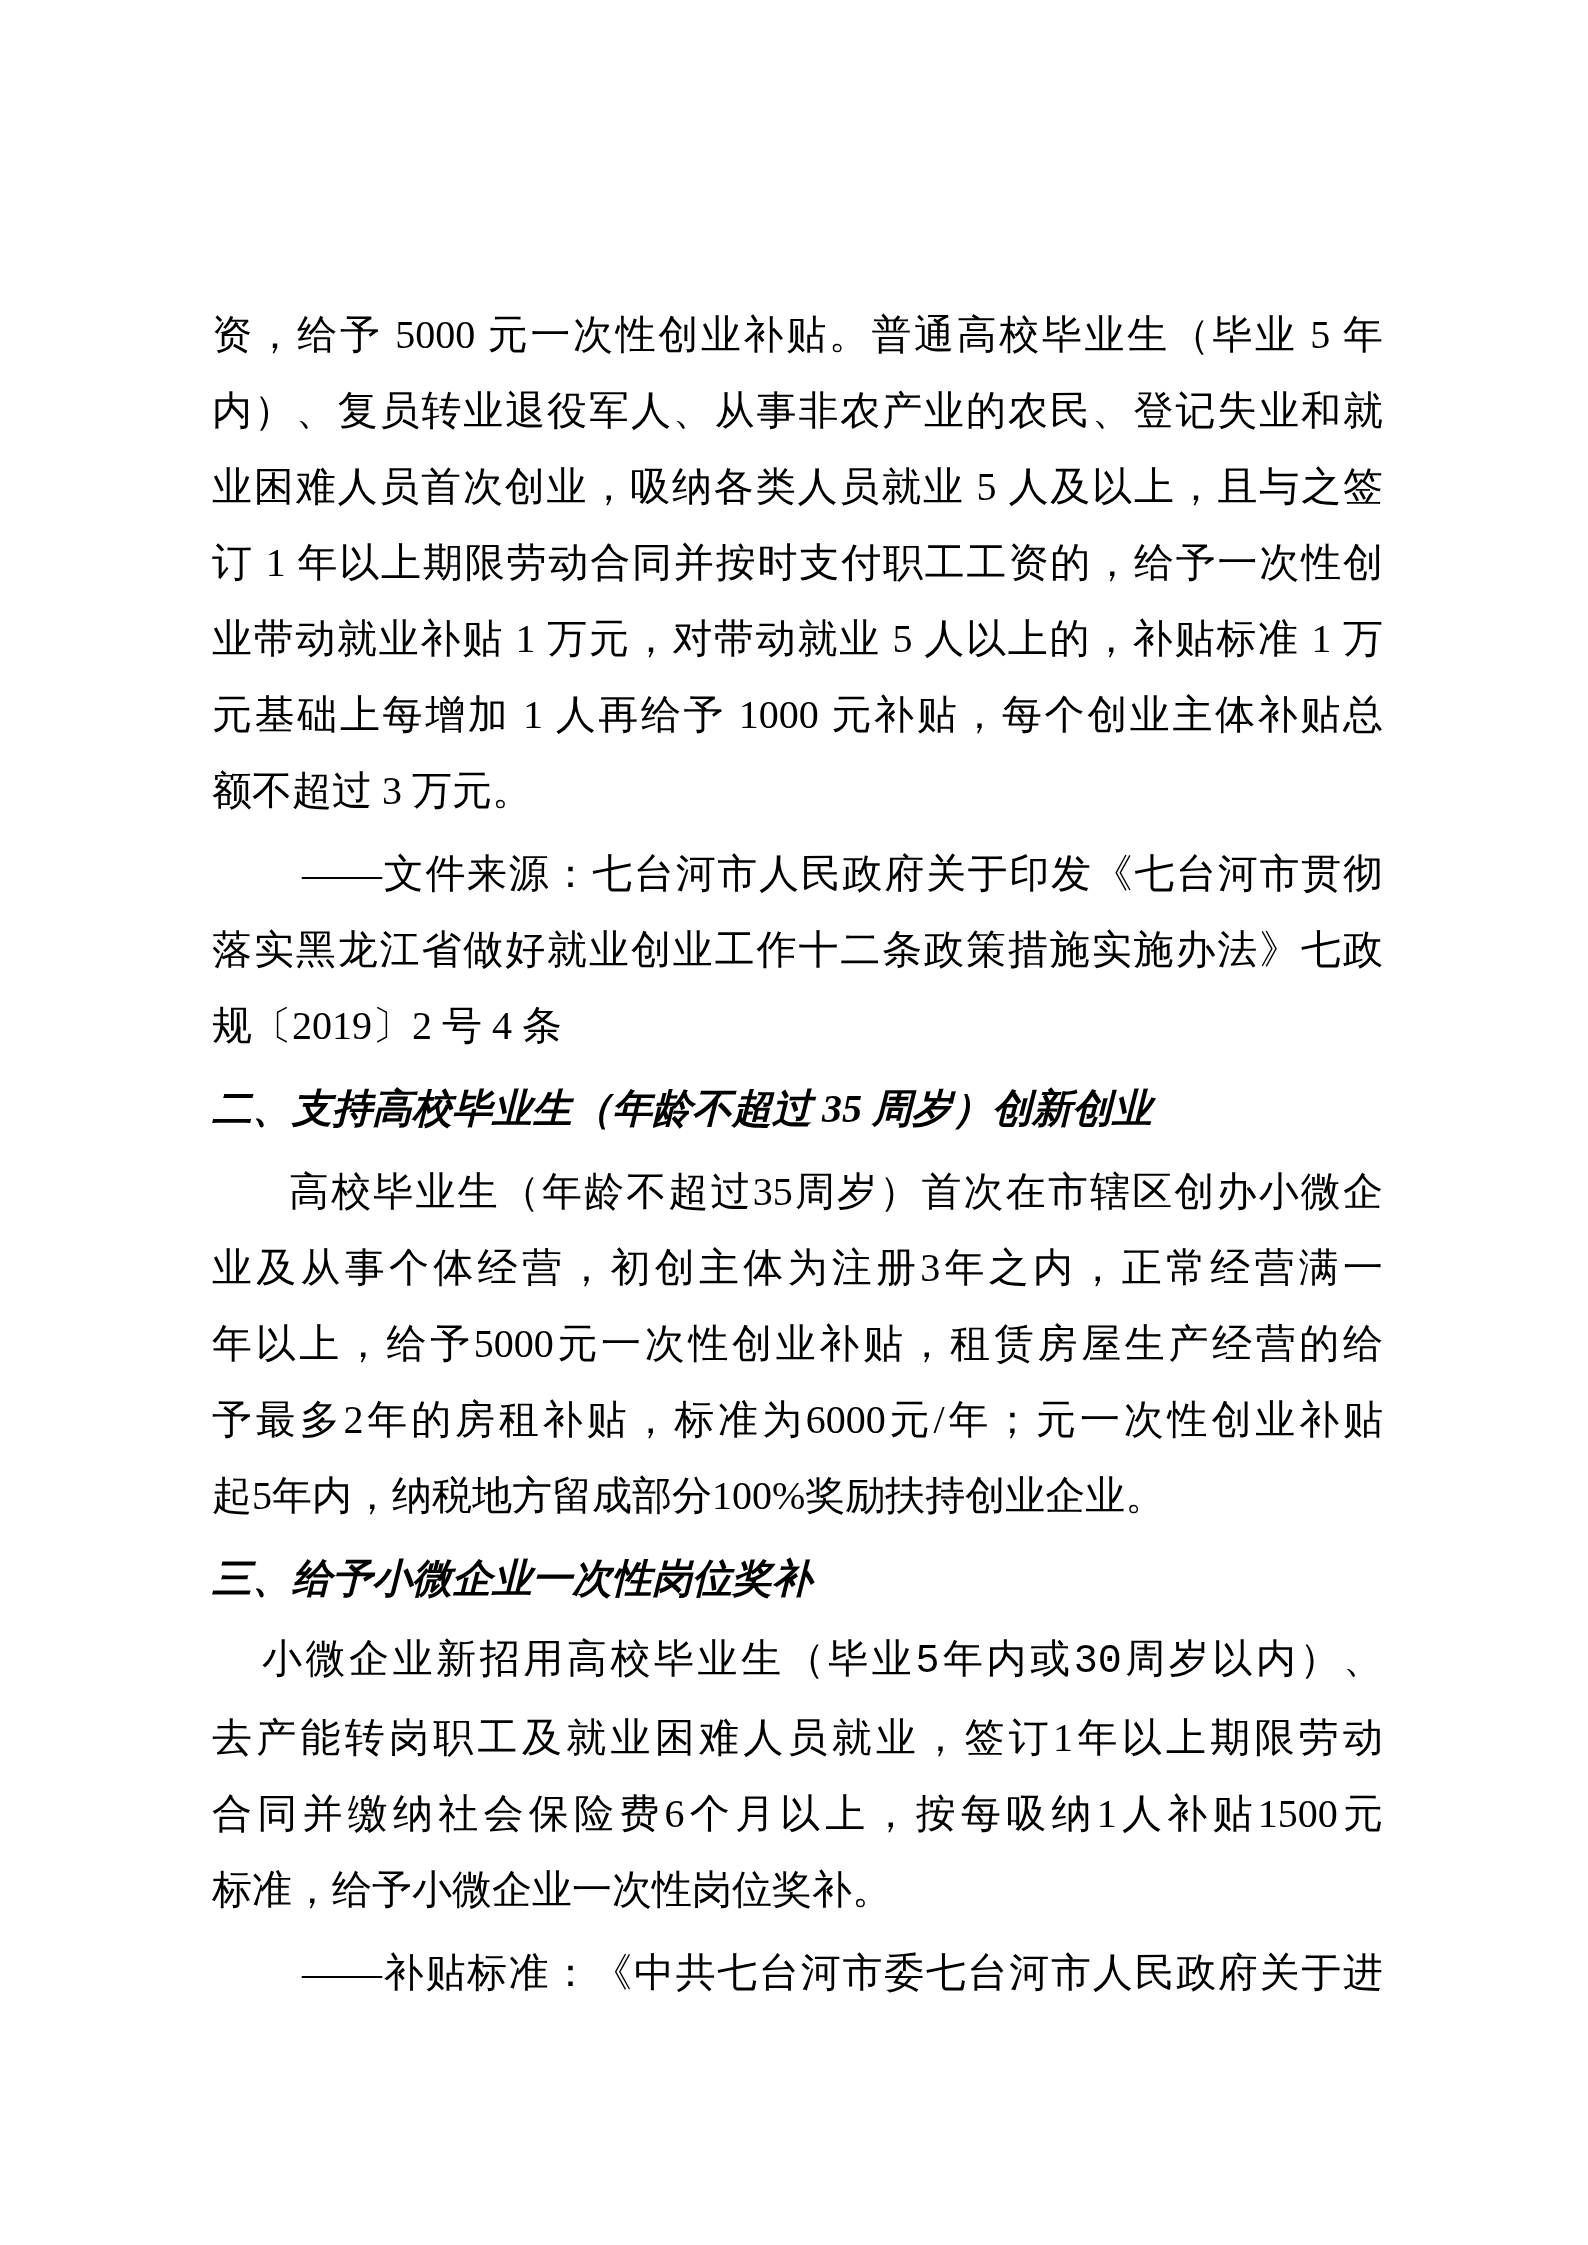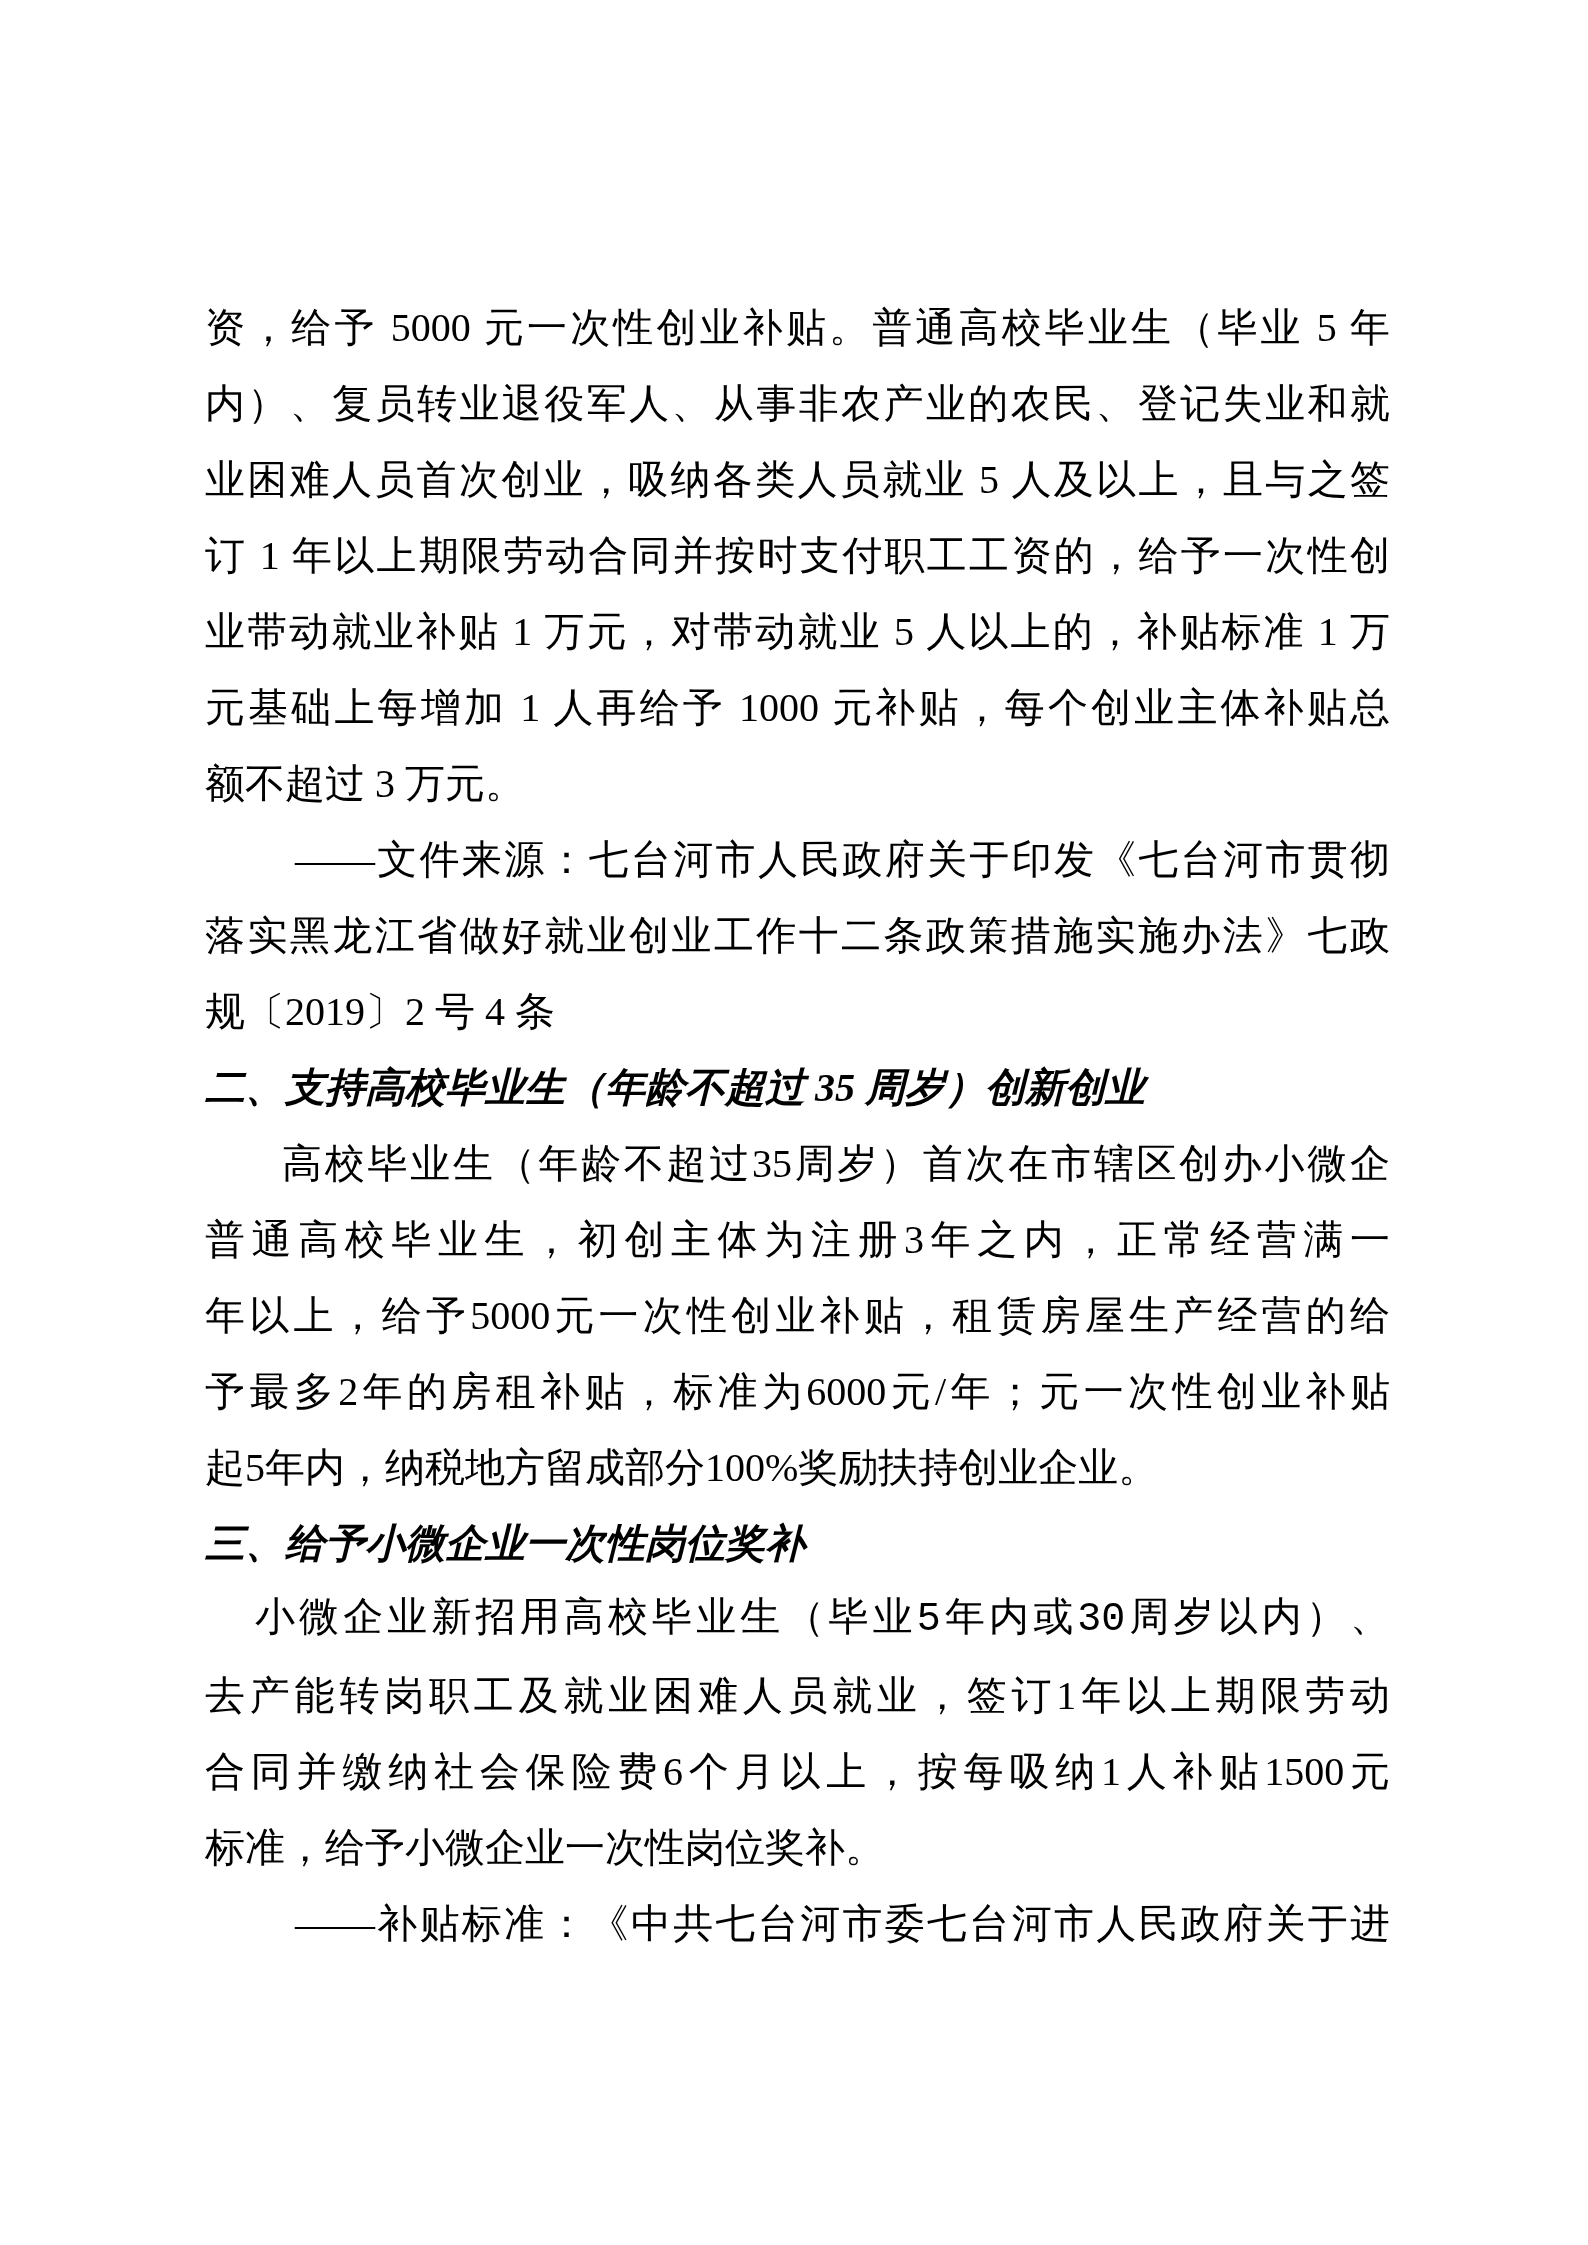--- a/index.html
+++ b/index.html
@@ -11,21 +11,21 @@
     font-family:"Liberation Serif","DejaVu Serif",serif;
     color:#000000;
     overflow:hidden;
   }
   .textblock {
     position:absolute;
     left:205px; top:290px;
     width:1185px;
     font-size:40px;
   }
-  .para { margin:0; padding:0; }
+  .para { margin:7px; padding:0; }
   .line {
     height:76px;
     line-height:76px;
     white-space:nowrap;
     text-align:justify;
     text-align-last:justify;
     -moz-text-align-last:justify;
   }
   .line.last {
     text-align-last:left;
@@ -62,21 +62,21 @@
       <div class="line">落实黑龙江省做好就业创业工作十二条政策措施实施办法》七政</div>
       <div class="line last">规〔2019〕2 号 4 条</div>
     </div>
 
     <div class="para">
       <div class="line heading">二、支持高校毕业生（年龄不超过 35 周岁）创新创业</div>
     </div>
 
     <div class="para">
       <div class="line ind-p">高校毕业生（年龄不超过35周岁）首次在市辖区创办小微企</div>
-      <div class="line">普通高校毕业生，初创主体为注册3年之内，正常经营满一</div>
+      <div class="line">业及从事个体经营，初创主体为注册3年之内，正常经营满一</div>
       <div class="line">年以上，给予5000元一次性创业补贴，租赁房屋生产经营的给</div>
       <div class="line">予最多2年的房租补贴，标准为6000元/年；元一次性创业补贴</div>
       <div class="line last">起5年内，纳税地方留成部分100%奖励扶持创业企业。</div>
     </div>
 
     <div class="para">
       <div class="line heading">三、给予小微企业一次性岗位奖补</div>
     </div>
 
     <div class="para">

